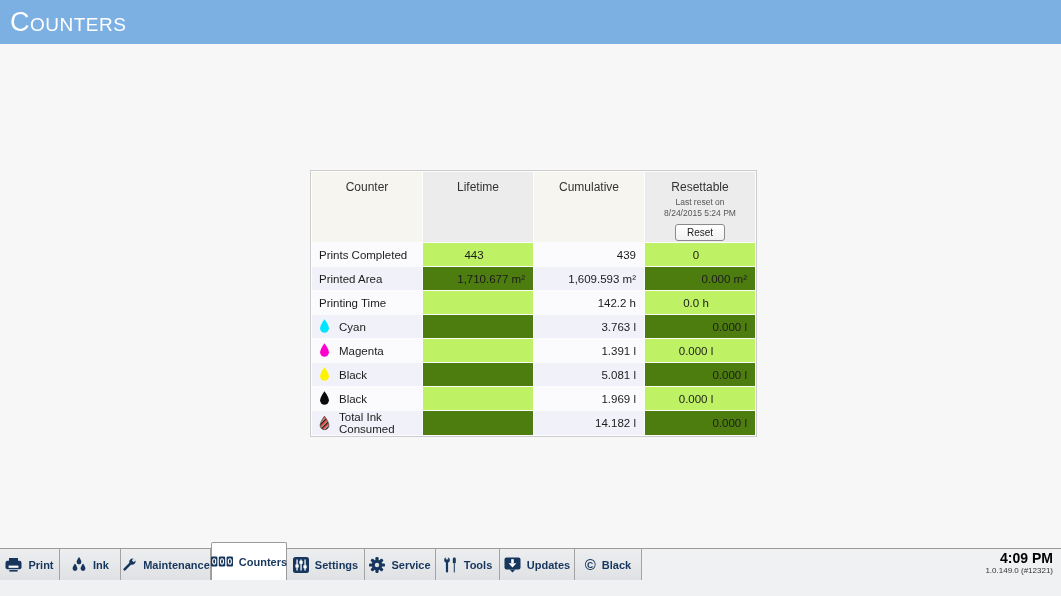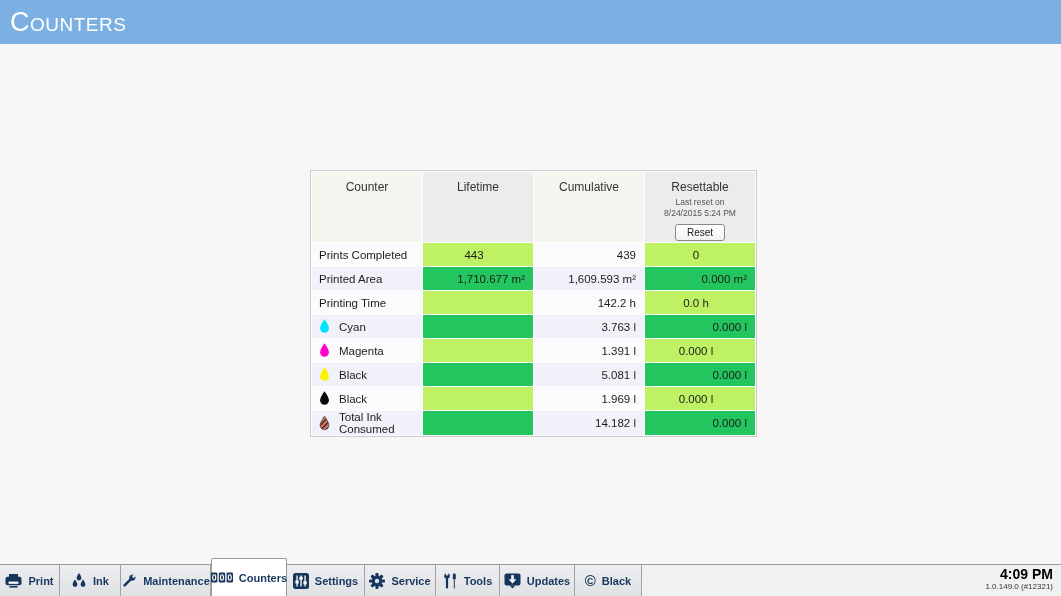--- a/index.html
+++ b/index.html
@@ -62,27 +62,27 @@
     border-radius: 3px;
     padding: 2px 11px;
     cursor: pointer;
   }
   .counters-table td { height: 23px; vertical-align: middle; }
   td.val { text-align: right; padding-right: 8px; }
   td.lbl { text-align: left; padding-left: 7px; }
   tr.r-odd  td.cL { background: #fbfbfe; }
   tr.r-odd  td.cD { background: #bef264; text-align: center; }
   tr.r-even td.cL { background: #f1f1fa; }
-  tr.r-even td.cD { background: #22c55e; }
+  tr.r-even td.cD { background: #4d7c0f; }
   .lbl-flex { display: flex; align-items: center; gap: 9px; }
   .drop { flex: 0 0 auto; }
 
   
   .taskbar {
-    position: absolute; bottom: 0; left: 0; width: 100%; height: 32px;
+    position: absolute; bottom: 0; left: 0; width: 100%; height: 48px;
     background: #f0f1f3;
   }
   .taskbar-line { position: absolute; top: 0; left: 0; right: 0; height: 1px; background: #9b9b9b; }
   .tabs { position: absolute; top: 1px; left: 0; height: 31px; display: flex; }
   .tab {
     height: 31px;
     display: flex; align-items: center; justify-content: center; gap: 6px;
     background: linear-gradient(#eceef0, #dfe1e4);
     border-right: 1px solid #a3a3a3;
     cursor: pointer;

